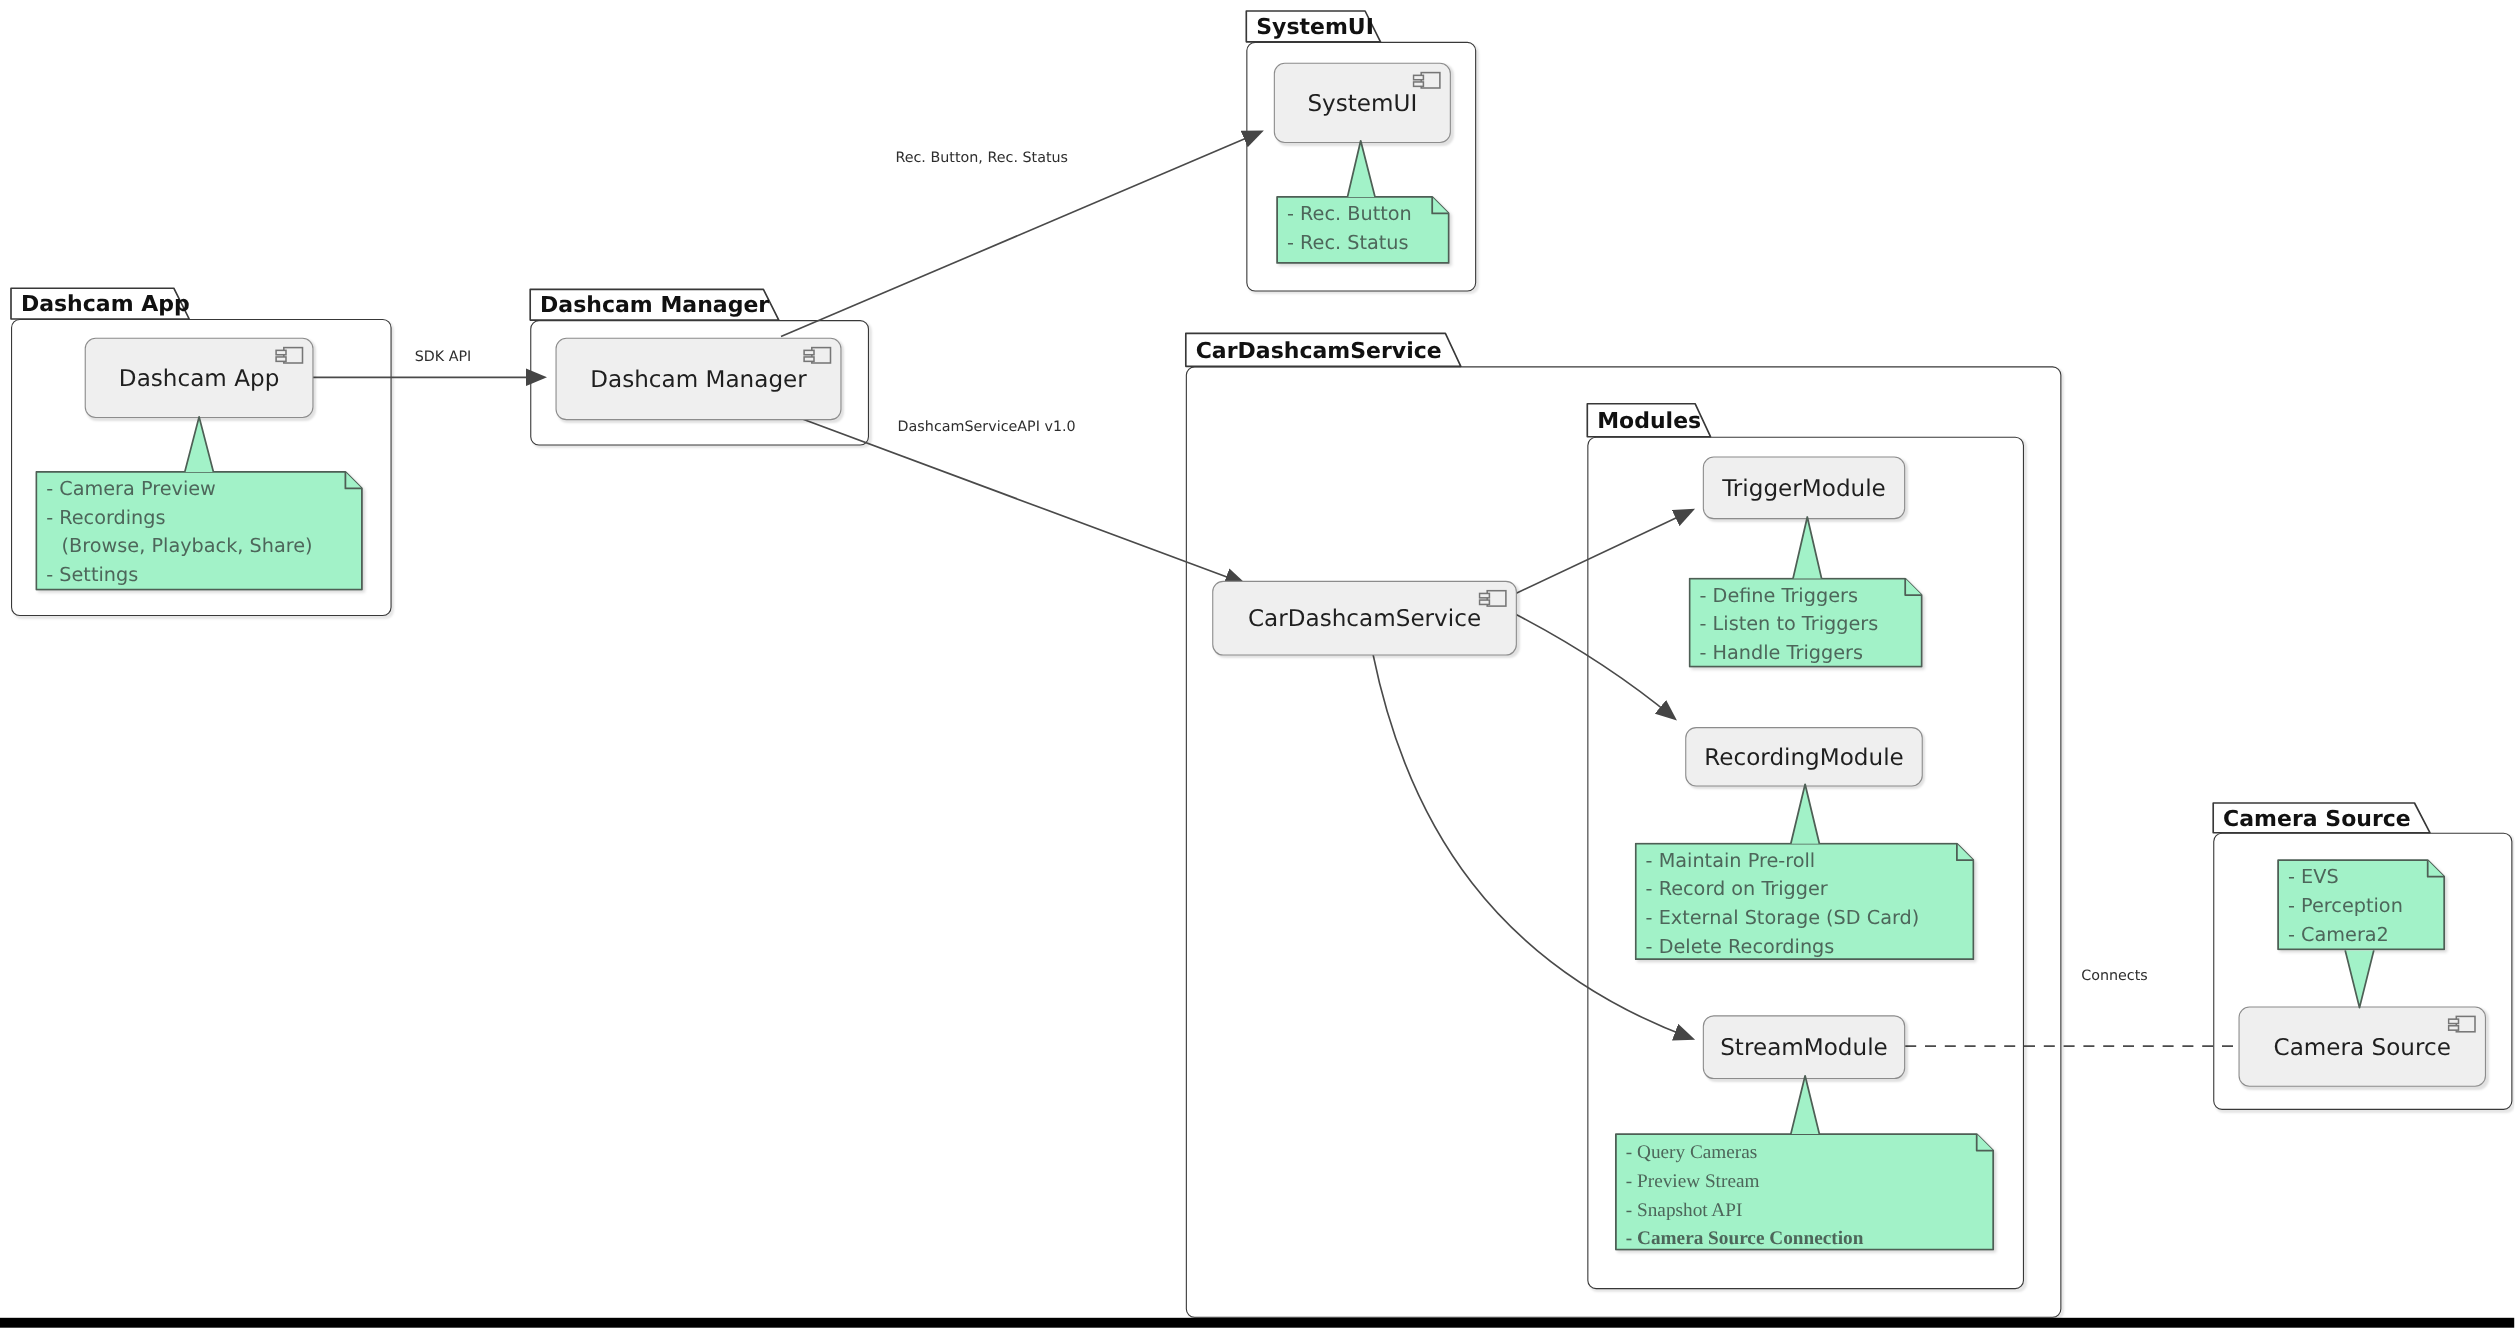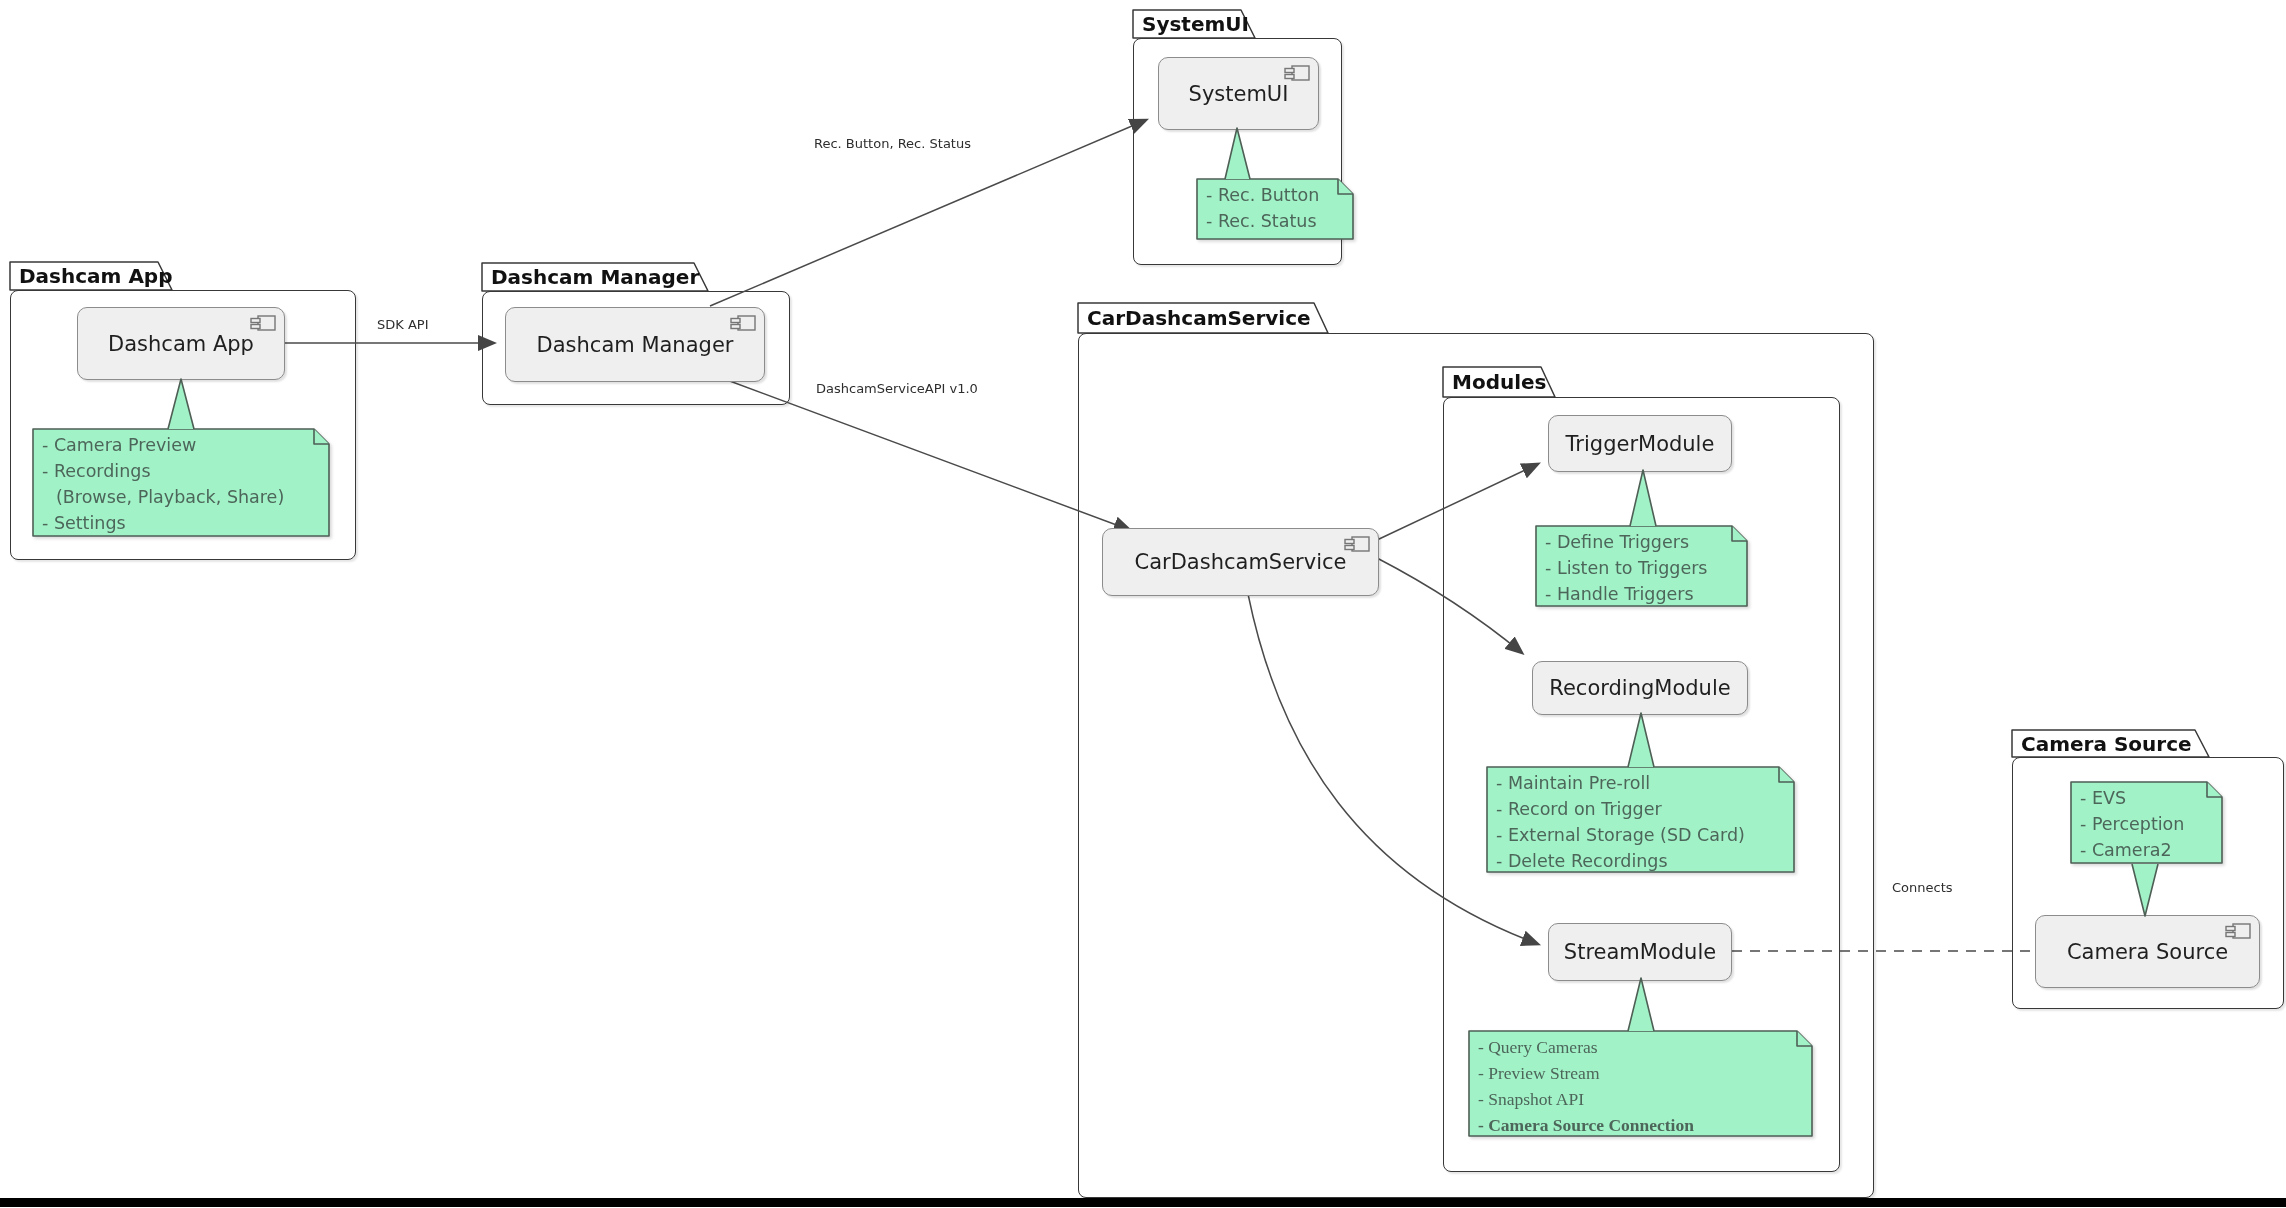--- a/index.html
+++ b/index.html
@@ -149,21 +149,21 @@
       <path d="M282,1 L282,16 L297,16" fill="#A2F2C8" stroke="#4e5f55" stroke-width="1.6" stroke-linejoin="round"></path>
     </svg>
     <div class="ntext">
       <div>- Camera Preview</div>
       <div>- Recordings</div>
       <div class="indent">(Browse, Playback, Share)</div>
       <div>- Settings</div>
     </div>
   </div>
 
-  <div class="note" style="left:1160px;top:178px;width:158px;height:62px;margin-left:36px;">
+  <div class="note" style="left:1160px;top:178px;width:158px;height:62px;">
     <svg width="158" height="62">
       <path d="M1,1 L142,1 L157,16 L157,61 L1,61 Z" fill="#A2F2C8" stroke="#4e5f55" stroke-width="1.6" stroke-linejoin="round"></path>
       <path d="M142,1 L142,16 L157,16" fill="#A2F2C8" stroke="#4e5f55" stroke-width="1.6" stroke-linejoin="round"></path>
     </svg>
     <div class="ntext">
       <div>- Rec. Button</div>
       <div>- Rec. Status</div>
     </div>
   </div>
 

